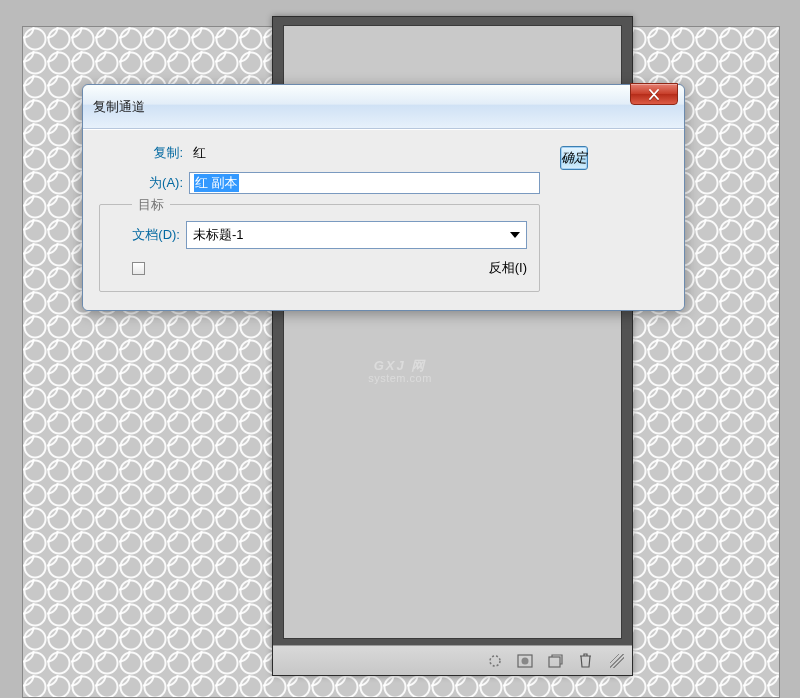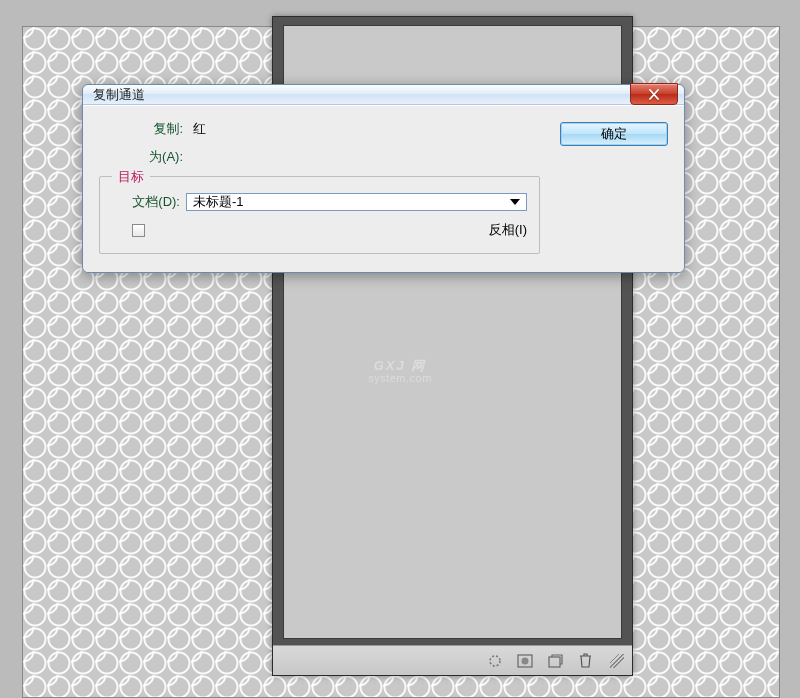--- a/index.html
+++ b/index.html
@@ -107,21 +107,21 @@
       left: 82px;
       top: 84px;
       width: 603px;
       background: #f0f0f0;
       border: 1px solid #6b8aae;
       border-radius: 6px;
       box-shadow: 0 3px 14px rgba(0,0,0,0.35);
       overflow: visible;
     }
     .titlebar {
-      height: 20px;
+      height: 44px;
       background: linear-gradient(#fafefe, #e2edf8 45%, #cfe1f5 46%, #e7f1fb);
       border-bottom: 1px solid #b7c7dd;
       border-radius: 6px 6px 0 0;
       display: flex;
       align-items: center;
       padding: 0 6px 0 10px;
       position: relative;
     }
     .titlebar-text {
       color: #1a1a1a;
@@ -154,23 +154,24 @@
     .content-cols {
       display: flex;
       gap: 20px;
     }
     .left-col {
       flex: 1;
     }
     .right-col {
       width: 108px;
       display: flex;
-      flex-direction: column;
+      flex-direction: row;
       gap: 12px;
       padding-top: 2px;
+      font-style: italic;
     }
     .win-btn {
       height: 24px;
       background: linear-gradient(#fdfdfd,#e7e7e7);
       border: 1px solid #8a8a8a;
       border-radius: 3px;
       display: flex;
       align-items: center;
       justify-content: center;
       font-size: 13px;
@@ -185,21 +186,21 @@
     }
 
     .form-row {
       display: flex;
       align-items: center;
       margin-bottom: 10px;
     }
     .form-label {
       width: 90px;
       text-align: right;
-      color: #14532d;
+      color: #0369a1;
       padding-right: 6px;
     }
     .form-value-static {
       color: #000;
       padding-left: 4px;
     }
     .text-input {
       flex: 1;
       height: 22px;
       border: 1px solid #7a9ac0;
@@ -217,29 +218,29 @@
     .fieldset {
       border: 1px solid #bdbdbd;
       border-radius: 2px;
       margin-top: 6px;
       padding: 16px 12px 14px 12px;
       position: relative;
     }
     .fieldset-legend {
       position: absolute;
       top: -9px;
-      left: 12px;
+      left: 32px;
       background: #ededed;
       padding: 0 6px;
-      color: #be185d;
+      color: #737373;
     }
     .select-wrap {
       flex: 1;
       max-width: 364px;
-      height: 18px;
+      height: 28px;
       border: 1px solid #7a9ac0;
       background: #fff;
       display: flex;
       align-items: center;
       justify-content: space-between;
       padding: 0 6px 0 6px;
       text-align: center;
     }
     .select-arrow {
       width: 0; height: 0;
@@ -313,20 +314,23 @@
     <div class="content-cols">
       <div class="left-col">
 
         <div class="form-row">
           <div class="form-label">复制:</div>
           <div class="form-value-static">红</div>
         </div>
 
         <div class="form-row">
           <div class="form-label">为(A):</div>
+          <div class="text-input">
+            <span class="sel">红 副本</span>
+          </div>
         </div>
 
         <div class="fieldset">
           <div class="fieldset-legend">目标</div>
 
           <div class="form-row">
             <div class="form-label" style="width:74px">文档(D):</div>
             <div class="select-wrap">
               <span>未标题-1</span>
               <span class="select-arrow"></span>

